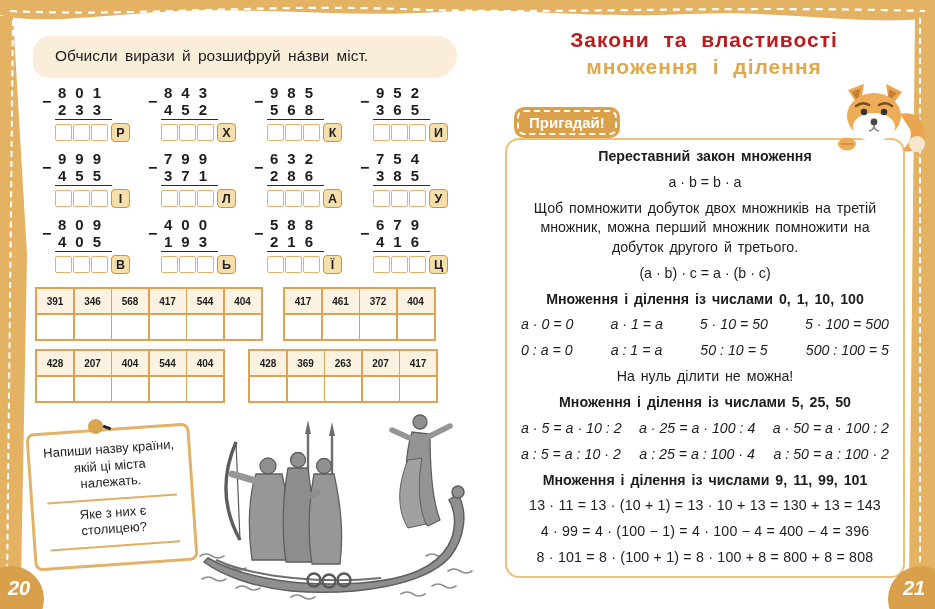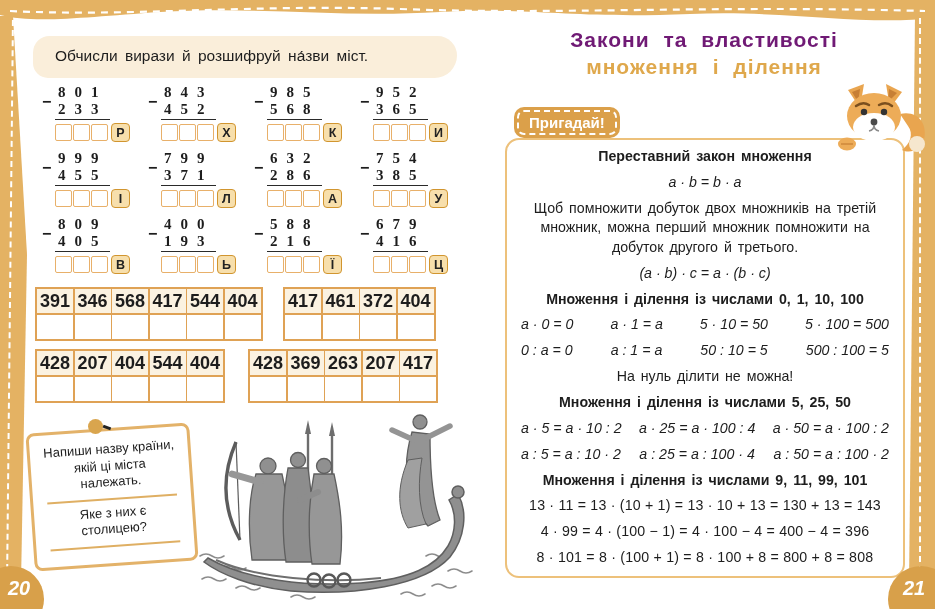--- a/index.html
+++ b/index.html
@@ -25,61 +25,61 @@
 
   
   .instr-bubble{left:33px;top:36px;width:424px;height:42px;background:#FAEEDA;
                 border-radius:22px 26px 30px 20px;}
   .instr-text{left:55px;top:47px;font-size:15.5px;font-weight:normal;word-spacing:3px;}
 
   .ex-grid{left:42px;top:84px;width:424px;display:grid;
            grid-template-columns:repeat(4,106px);row-gap:11px;}
   .ex{position:relative;height:55px;padding-left:13px;}
   .ex-minus{position:absolute;left:0;top:9px;font-size:16px;font-weight:600;}
-  .ex-nums{display:inline-block;border-bottom:1.5px solid #2a2a2a;padding:0 2px 1px 3px;font-family:Liberation Serif, serif;}
+  .ex-nums{display:inline-block;border-bottom:1.5px solid #2a2a2a;padding:0 2px 1px 3px;}
   .ex-top,.ex-bot{font-size:15px;font-weight:600;letter-spacing:9px;line-height:17px;white-space:nowrap;}
   .ex-answer{margin-top:3px;display:flex;align-items:center;gap:1px;}
   .abox{width:15px;height:15px;background:#fff;border:1.5px solid #E8B06A;border-radius:2px;}
   .lbox{width:17px;height:17px;margin-left:2px;background:#F7DFAC;border:1.5px solid #D1952F;
         border-radius:4px;display:flex;align-items:center;justify-content:center;
         font-size:12.5px;font-weight:bold;color:#222;}
 
   .ctable{display:grid;border:2px solid #DFA255;background:#DFA255;gap:1.5px;}
   .ctable .cell{background:#fff;height:24px;display:flex;align-items:center;justify-content:center;
-                font-size:18px;font-weight:bold;}
+                font-size:10px;font-weight:bold;}
   .ctable .val{background:#FBF2E1;}
   .tA{left:35px;top:287px;grid-template-columns:repeat(6,36px);}
   .tB{left:283px;top:287px;grid-template-columns:repeat(4,36px);}
   .tC{left:35px;top:349px;grid-template-columns:repeat(5,36px);}
   .tD{left:248px;top:349px;grid-template-columns:repeat(5,36px);}
 
   .note{left:30px;top:428px;width:158px;height:122px;background:#fff;border:3px solid #E3B269;
         border-radius:8px;transform:rotate(-4deg);padding-top:10px;}
   .note-pin{left:88px;top:419px;width:15px;height:15px;border-radius:50%;background:#D9A54E;}
   .note-pin-tick{left:103px;top:426px;width:8px;height:2.5px;background:#222;transform:rotate(20deg);}
   .note-text{font-size:13px;line-height:16.5px;text-align:center;margin:0 12px;}
   .note-line{height:0;border-bottom:2px solid #DFAF63;margin:7px 14px 0;}
 
   .monument{left:196px;top:408px;width:288px;height:196px;}
 
   
   .title{left:503px;top:26px;width:402px;text-align:center;font-weight:bold;
          font-size:21px;line-height:27px;letter-spacing:1px;word-spacing:7px;}
-  .title .l1{color:#701a75;}
+  .title .l1{color:#b91c1c;}
   .title .l2{color:#DFA84C;}
 
   .badge{left:514px;top:107px;background:#DBA04A;border-radius:10px;padding:7px 15px;
          outline:2px dashed #fff;outline-offset:-5px;color:#fff;font-weight:bold;font-size:15px;}
 
   .rbox{left:505px;top:138px;width:400px;height:440px;background:#fff;border:2.5px solid #EDC17B;
         border-radius:14px;box-sizing:border-box;display:flex;flex-direction:column;
         justify-content:space-between;padding:7px 9px 9px;text-align:center;font-size:14.2px;}
   .rbox .h{font-weight:bold;word-spacing:2px;line-height:19px;}
   .rbox .p{line-height:19.5px;word-spacing:2px;}
-  .rbox .f{font-style:italic;line-height:19px;}
+  .rbox .f{line-height:19px;}
   .frow{display:flex;justify-content:space-between;padding:0 5px;line-height:19px;}
   .frow span{font-style:italic;white-space:nowrap;text-align:right;}
   .nline{white-space:nowrap;line-height:19px;letter-spacing:.2px;}
 
   .fox{left:836px;top:84px;width:95px;height:72px;z-index:5;}
 </style>
 </head>
 <body>
 
 <div id="page">

